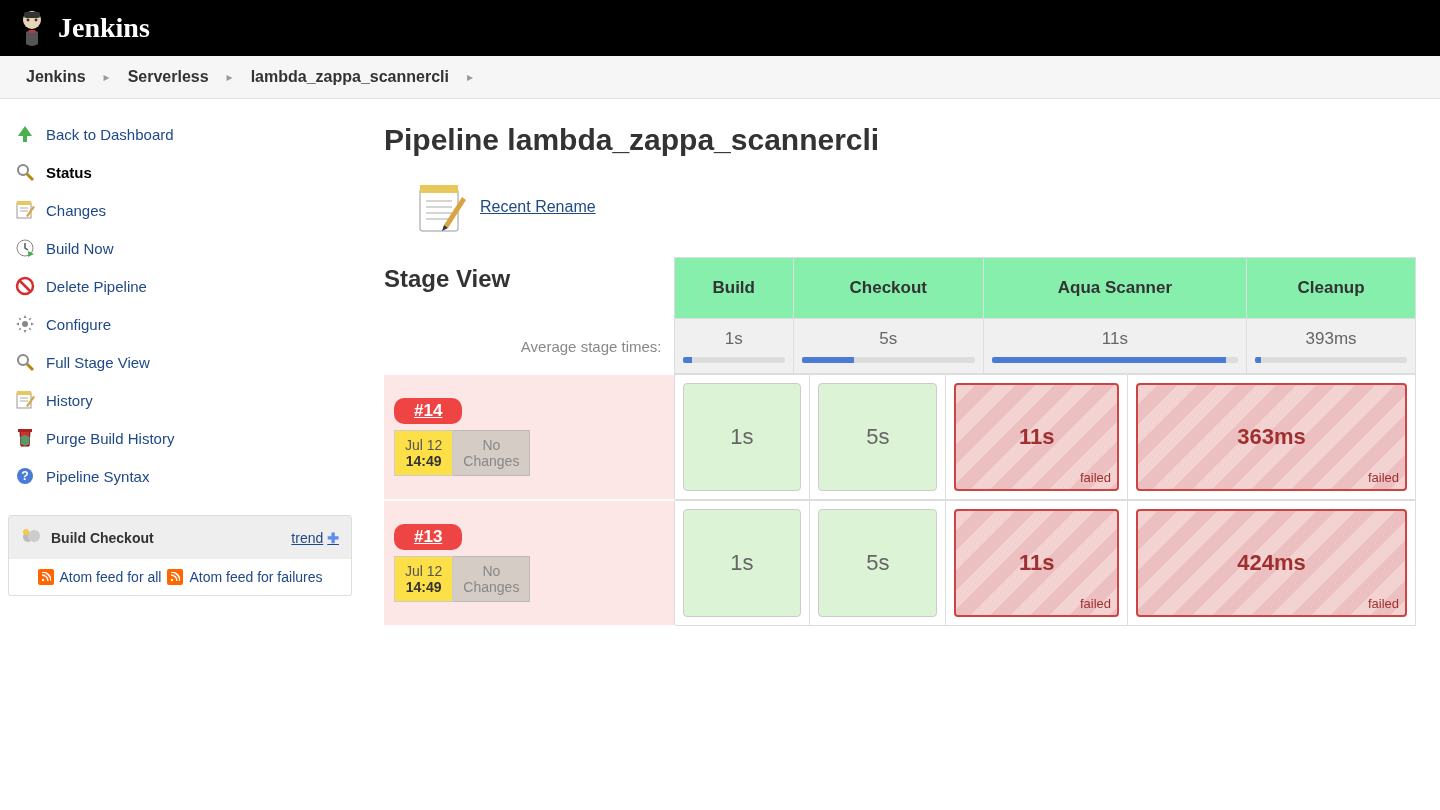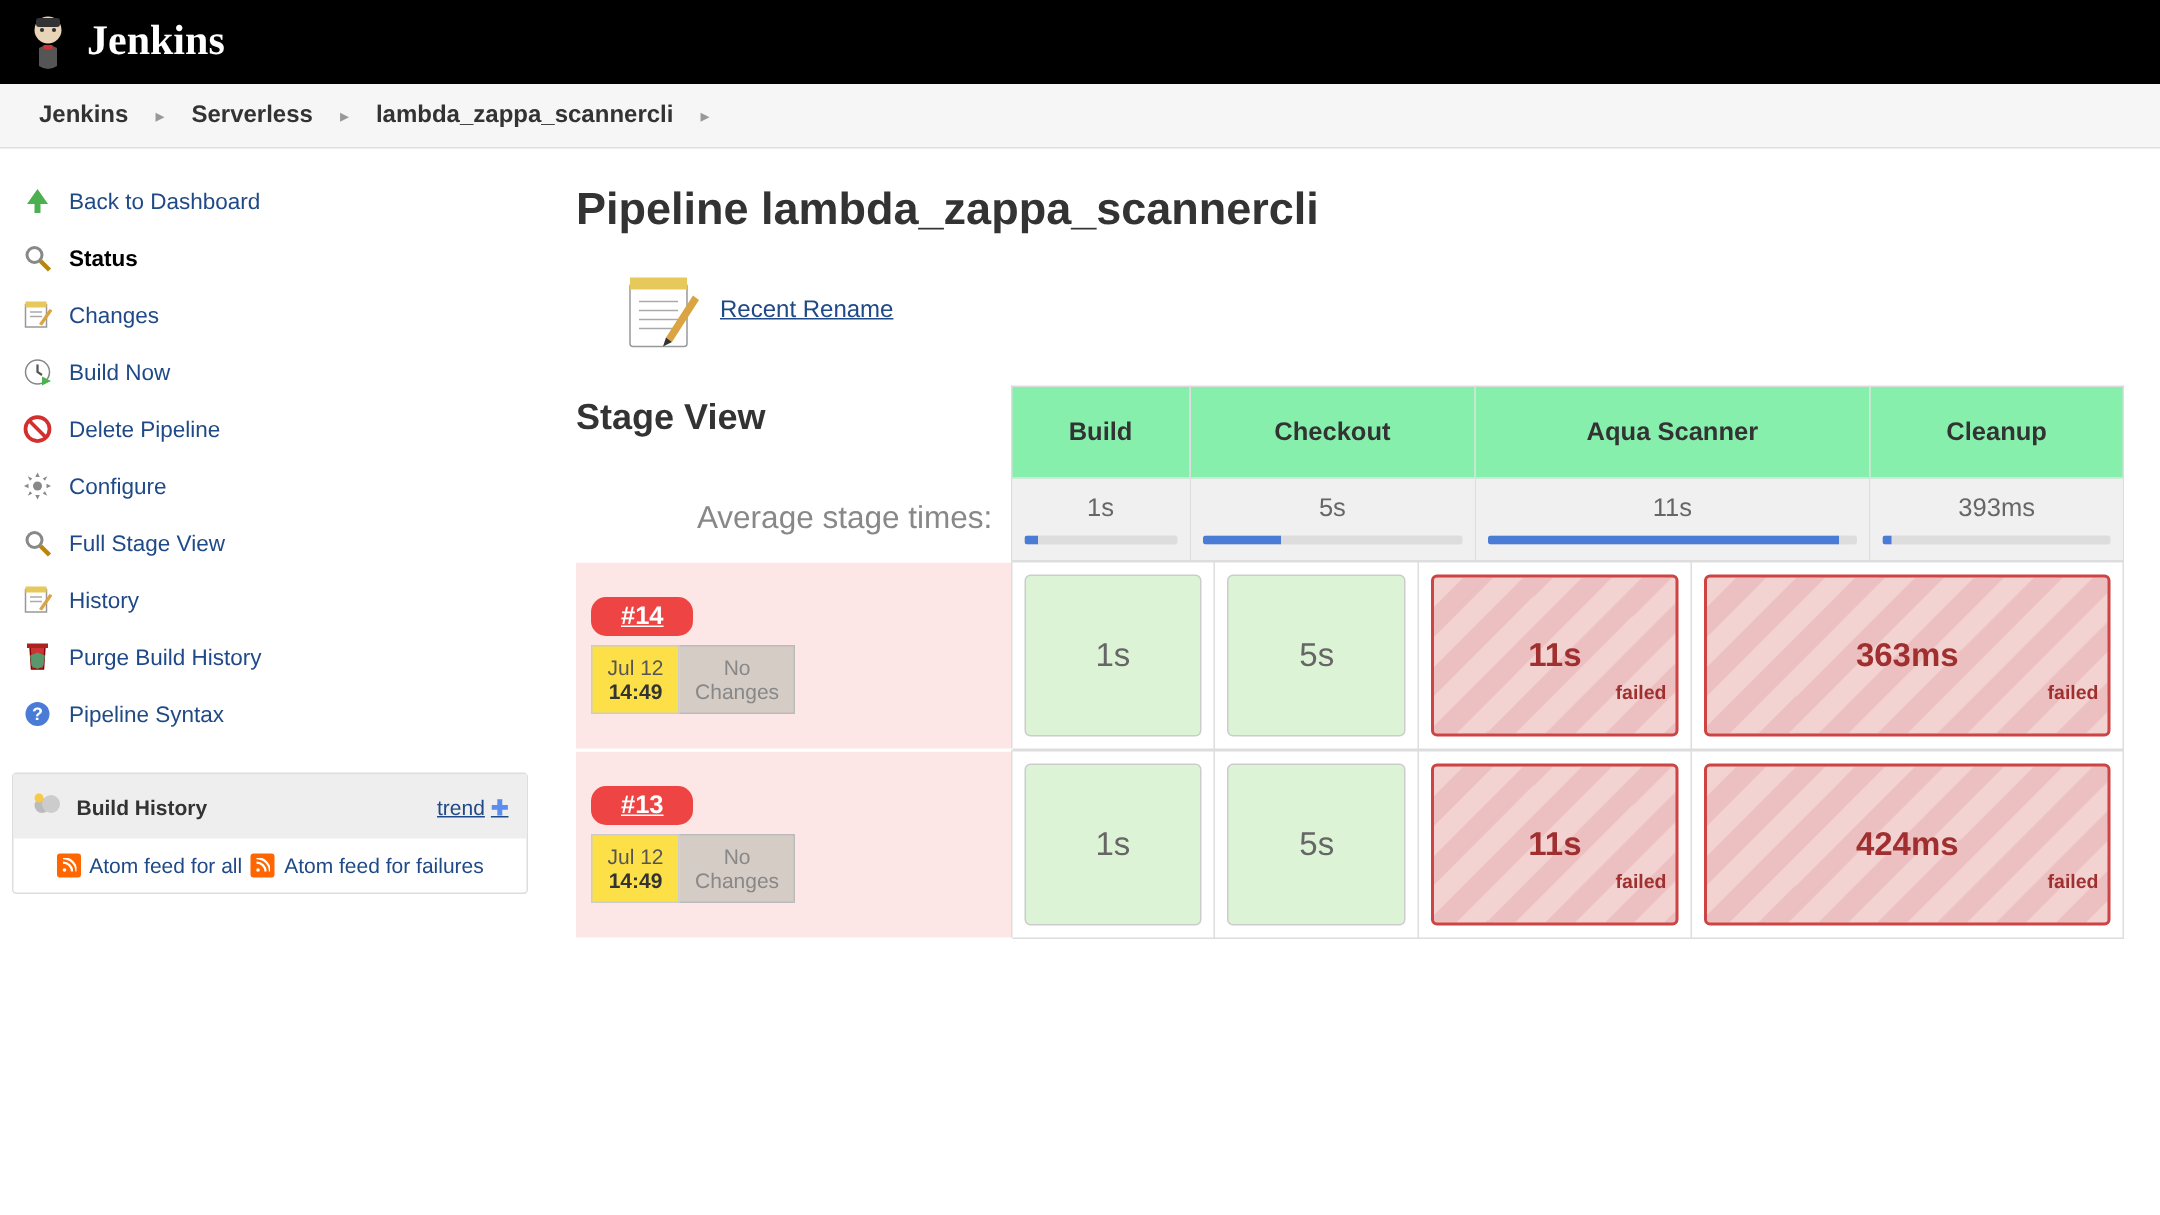--- a/index.html
+++ b/index.html
@@ -44,37 +44,37 @@
 
 .stage-view-title { font-size: 24px; font-weight: bold; margin-bottom: 0; margin-left: 0; }
 .sv-table { display: table; width: 100%; border-collapse: collapse; }
 .sv-row { display: table-row; }
 .sv-cell { display: table-cell; vertical-align: middle; }
 
 .sv-head-row .sv-cell { background: #86efac; border: 1px solid #ddd; text-align: center; padding: 20px 8px; font-weight: bold; font-size: 17px; }
 .sv-head-row .sv-lead { border: none; background: transparent; }
 
 .sv-avg-row .sv-cell { background: #f0f0f0; border: 1px solid #ddd; text-align: center; padding: 10px 8px; color: #666; font-size: 17px; position: relative; }
-.sv-avg-row .sv-lead { text-align: right; color: #888; padding-right: 12px; font-size: 21px; border: none; background: transparent; }
+.sv-avg-row .sv-lead { text-align: right; color: #888; padding-right: 12px; font-size: 15px; border: none; background: transparent; }
 .sv-avg-bar { height: 6px; background: #ddd; border-radius: 2px; margin-top: 8px; overflow: hidden; }
 .sv-avg-fill { height: 100%; background: #4a7bd6; }
 
 .sv-build-row .sv-cell { border: 1px solid #ddd; padding: 8px; text-align: center; height: 124px; }
 .sv-build-row .sv-lead { background: #fde6e6; text-align: left; padding: 10px; border-left: none; border-top: 1px solid #fff; border-bottom: 1px solid #fff; }
 
 .build-badge { background: #ef4444; color: #fff; font-size: 17px; font-weight: bold; padding: 3px 20px; border-radius: 10px; display: inline-block; text-decoration: underline; }
 .build-datebox { display: flex; margin-top: 6px; }
 .build-date { background: #fde047; border: 1px solid #ccc; padding: 6px 10px; font-size: 14px; text-align: center; }
 .build-date div { color: #555; }
 .build-changes { background: #d5ccc6; color: #888; padding: 6px 10px; font-size: 14px; text-align: center; border: 1px solid #bbb; border-left: none; }
 
 .stage-cell-ok { background: #dcf3d5; border: 1px solid #ccc; border-radius: 4px; height: 108px; display: flex; align-items: center; justify-content: center; font-size: 22px; color: #666; }
 .stage-cell-fail { border: 2px solid #c44; border-radius: 4px; height: 108px; display: flex; align-items: center; justify-content: center; font-size: 22px; font-weight: bold; color: #a03030; position: relative;
   background: repeating-linear-gradient(135deg, #f3d2d2 0 14px, #ecc0c0 14px 28px); }
-.fail-label { position: absolute; bottom: 20px; right: 6px; font-size: 13px; font-weight: bold; color: #a03030; }
+.fail-label { position: absolute; bottom: 4px; right: 6px; font-size: 13px; font-weight: normal; color: #a03030; }
 
 .sv-lead-col { width: 290px; }
 .sv-stage-col { width: auto; }
 .stage-wrap { padding: 3px; }
 </style>
 </head>
 <body>
 
 <div class="header">
   <div class="header-logo">
@@ -204,21 +204,21 @@
     <div class="bh-box">
       <div class="bh-header">
         <div class="bh-header-left">
           <span>
             <svg width="20" height="20" viewBox="0 0 20 20">
                 <circle cx="7" cy="11" r="5" fill="#bbb"></circle>
                 <circle cx="13" cy="10" r="6" fill="#ccc"></circle>
                 <circle cx="5" cy="6" r="3" fill="#f7c948"></circle>
               </svg>
           </span>
-          <span>Build History</span>
+          <span>Build Checkout</span>
         </div>
         <a class="bh-trend">
           <span>trend</span>
           <span style="color:#5b8def;font-weight:bold;">✚</span>
         </a>
       </div>
       <div class="bh-feeds">
         <span class="rss-icon">
           <svg width="10" height="10" viewBox="0 0 10 10">
               <path d="M1 3 a6 6 0 0 1 6 6" stroke="#fff" stroke-width="1.5" fill="none"></path>

